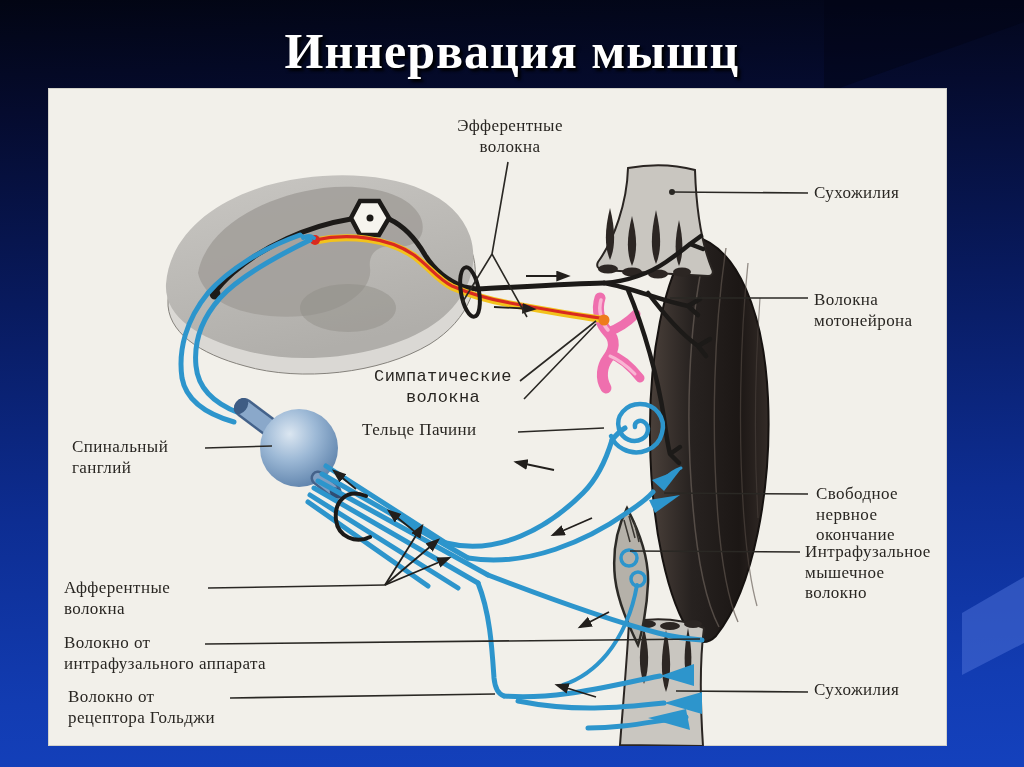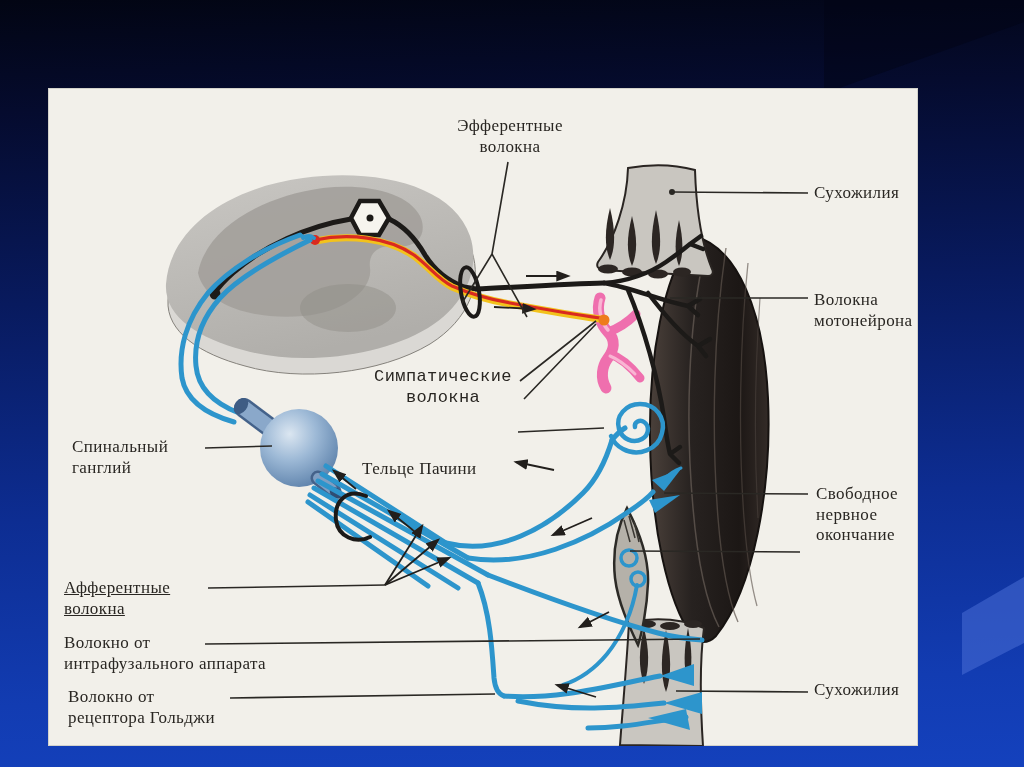--- a/index.html
+++ b/index.html
@@ -14,24 +14,23 @@
     clip-path:polygon(0 85%,100% 20%,100% 0,0 0);}
   .deco-bottom{left:962px;top:575px;width:62px;height:100px;
     background:rgba(72,110,214,.55);
     clip-path:polygon(0 38%,100% 2%,100% 68%,0 100%);}
   .title{
     position:absolute;left:0;top:22px;width:100%;margin:0;
     text-align:center;color:#ffffff;font-weight:bold;font-size:50px;letter-spacing:1px;
     text-shadow:3px 3px 3px rgba(0,0,0,.9), 1px 1px 0 rgba(0,0,0,.6);
   }
   .panel{
-    position:absolute;left:48px;top:88px;width:822px;height:658px;
+    position:absolute;left:48px;top:88px;width:899px;height:658px;
     background:var(--c-paper,#f2f0ea);
     box-shadow:inset 0 0 0 1px rgba(120,118,110,.25);
-    padding-left:48px;
   }
   .panel svg{position:absolute;left:0;top:0;}
   .lbl{
     position:absolute;color:#292622;font-size:17px;line-height:1.22;
     white-space:pre-line;letter-spacing:.4px;
   }
   .lbl.center{text-align:center;}
   
   .st-blue{stroke:var(--c-afferent_blue,#2d95cc);fill:none;stroke-linecap:round;}
   .f-blue{fill:var(--c-afferent_blue,#2d95cc);stroke:none;}
@@ -44,20 +43,21 @@
   .f-tendon{fill:var(--c-tendon_gray,#c9c6c0);}
   .lead{stroke:#2a2824;stroke-width:1.6;fill:none;}
   .arr{stroke:#221f1c;stroke-width:1.8;fill:none;}
 </style>
 </head>
 <body>
 
 <div class="slide">
   <div class="deco deco-top"></div>
   <div class="deco deco-bottom"></div>
+  <h1 class="title">Иннервация мышц</h1>
 
   <div class="panel">
     <svg width="926" height="658" viewBox="0 0 926 658">
       <defs>
         <radialGradient id="gGang" cx="38%" cy="32%" r="75%">
           <stop offset="0%" stop-color="#dbe6f1"></stop>
           <stop offset="45%" stop-color="#9db9d6"></stop>
           <stop offset="100%" stop-color="#5a7fa9"></stop>
         </radialGradient>
         <linearGradient id="gMus" x1="0" y1="0" x2="1" y2="0">
@@ -233,27 +233,30 @@
       </g>
     </svg>
 
     <div class="lbl center" style="left:371px;top:28px;width:182px;">Эфферентные
 волокна</div>
     <div class="lbl" style="left:766px;top:95px;">Сухожилия</div>
     <div class="lbl" style="left:766px;top:202px;">Волокна
 мотонейрона</div>
     <div class="lbl center" style="left:305px;top:279px;width:180px;font-family:Liberation Mono, monospace;">Симпатические
 волокна</div>
-    <div class="lbl" style="left:314px;top:332px;margin-top:39px;">Тельце Пачини</div>
+    <div class="lbl" style="left:314px;top:332px;">Тельце Пачини</div>
     <div class="lbl" style="left:768px;top:396px;">Свободное
 нервное
 окончание</div>
     <div class="lbl" style="left:24px;top:349px;">Спинальный
 ганглий</div>
-    <div class="lbl" style="left:16px;top:490px;text-decoration:underline;">Афферентные
+    <div class="lbl" style="left:757px;top:454px;">Интрафузальное
+мышечное
+волокно</div>
+    <div class="lbl" style="left:16px;top:490px;">Афферентные
 волокна</div>
     <div class="lbl" style="left:16px;top:545px;">Волокно от
 интрафузального аппарата</div>
     <div class="lbl" style="left:20px;top:599px;">Волокно от
 рецептора Гольджи</div>
     <div class="lbl" style="left:766px;top:592px;">Сухожилия</div>
   </div>
 </div>
 
 </body></html>

